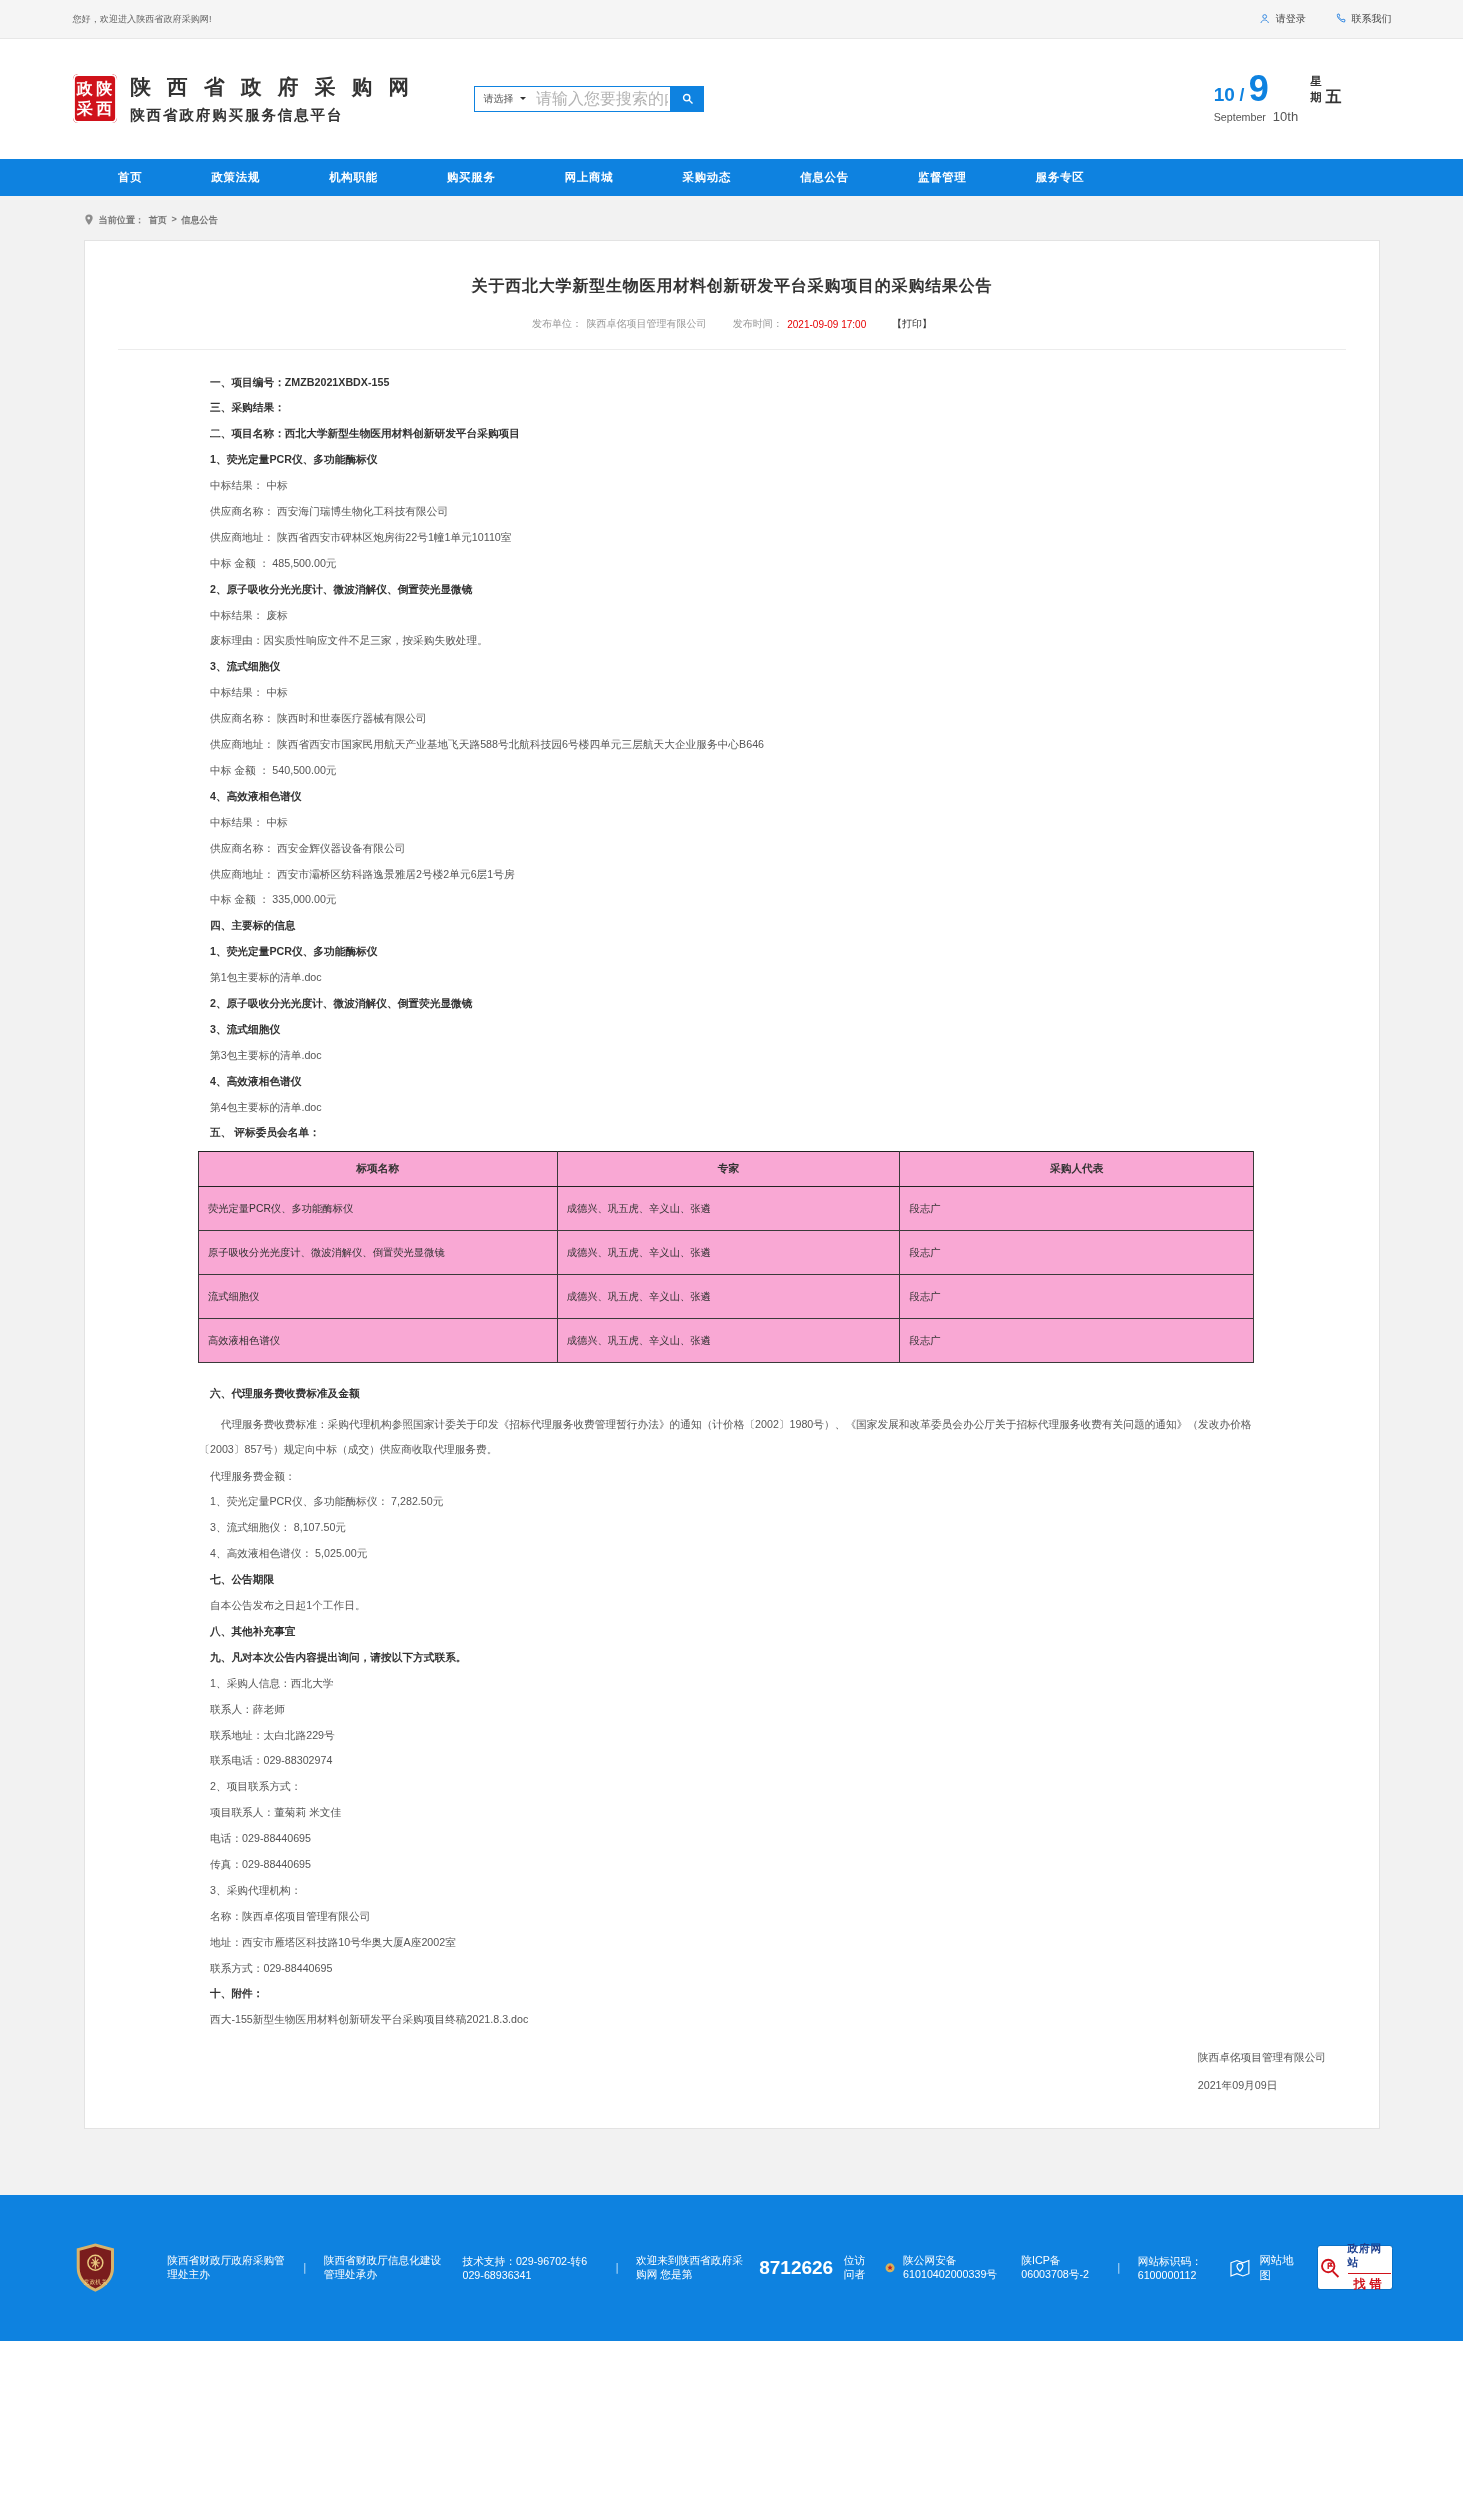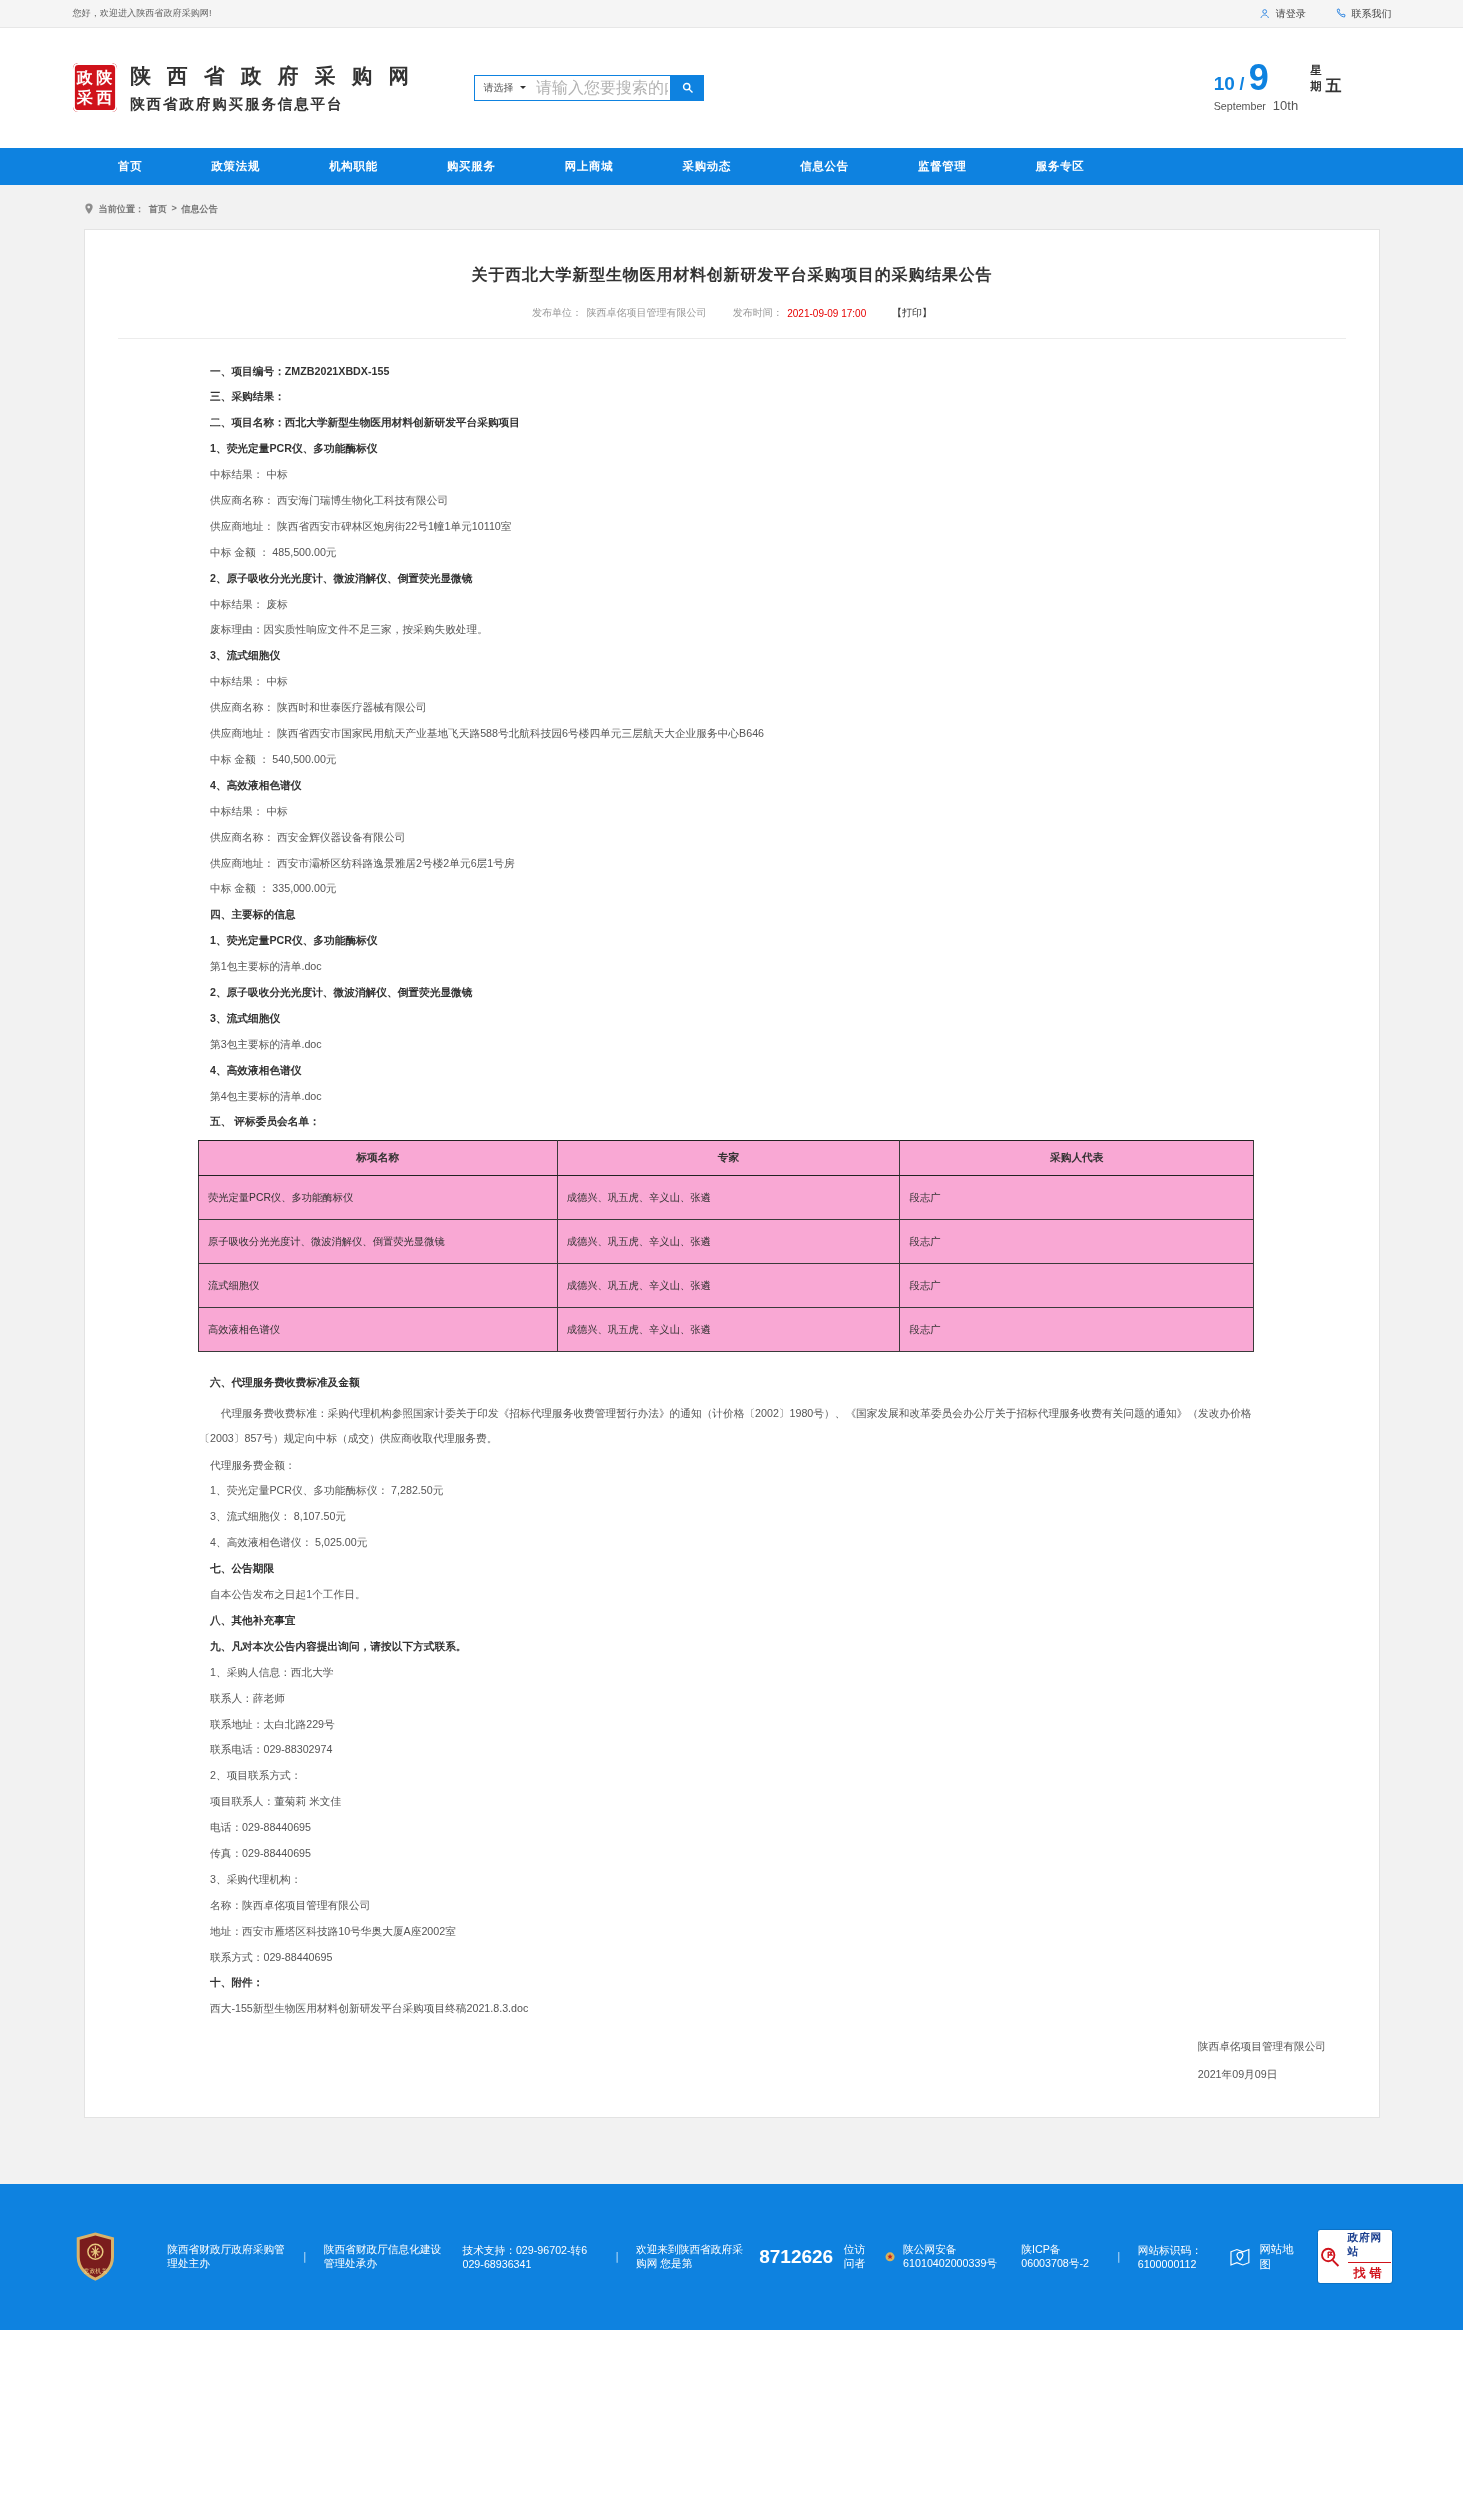--- a/index.html
+++ b/index.html
@@ -3,21 +3,21 @@
 <meta charset="utf-8">
 <style>
   * { box-sizing: border-box; }
   html,body { margin:0; padding:0; }
   body {
     width:1464px;
     font-family:"Liberation Sans","DejaVu Sans",sans-serif;
     background:#ffffff; color:#333;
   }
   
-  .topbar { height:28px; background:#f5f5f5; border-bottom:0.8px solid #e7e7e7; display:flex; align-items:center; }
+  .topbar { height:39px; background:#f5f5f5; border-bottom:0.8px solid #e7e7e7; display:flex; align-items:center; }
   .topbar-inner { width:1319px; margin:0 auto; display:flex; align-items:center; }
   .welcome { font-size:9.1px; color:#666; }
   .topbar-right { margin-left:auto; display:flex; gap:29px; align-items:center; }
   .toplink { display:flex; gap:5.3px; align-items:center; font-size:10px; color:#444; cursor:pointer; }
   
   .header { height:120px; background:#fff; display:flex; align-items:center; }
   .header-inner { width:1319px; margin:0 auto; display:flex; align-items:center; }
   .logo { display:flex; align-items:center; }
   .logo-seal {
     width:44px; height:49px; background:#d0121b; border-radius:5.3px;
@@ -73,21 +73,21 @@
   
   .footer { height:146px; background:#0e82e0; display:flex; align-items:center; color:#fff; }
   .footer-inner { width:1319px; margin:0 auto; display:flex; align-items:center; }
   .footer-text { margin-left:50px; display:flex; flex-direction:row; gap:12.2px; font-size:10.7px; }
   .f-row { display:flex; align-items:center; gap:7.6px; }
   .f-sep { margin:0 6.1px; opacity:.95; }
   .visitors { font-weight:bold; font-size:19px; margin:16px 3px; }
   .f-link { cursor:pointer; }
   .footer-right { margin-left:auto; display:flex; align-items:center; gap:23px; }
   .sitemap { display:flex; align-items:center; gap:7.6px; font-size:11.4px; cursor:pointer; }
-  .zc-badge { width:91px; height:53px; background:#fff; border-radius:2.3px; display:flex; align-items:center; justify-content:center; gap:6.1px; cursor:pointer; box-shadow:0 0 0 0.8px #0b6cbd; }
+  .zc-badge { width:91px; height:43px; background:#fff; border-radius:2.3px; display:flex; align-items:center; justify-content:center; gap:6.1px; cursor:pointer; box-shadow:0 0 0 0.8px #0b6cbd; }
   .zc-text { display:flex; flex-direction:column; align-items:center; gap:2.3px; }
   .zc-line1 { color:#1b3f8f; font-weight:bold; font-size:10.7px; letter-spacing:0.8px; }
   .zc-rule { width:43px; height:1.5px; background:#d0121b; }
   .zc-line2 { color:#d0121b; font-weight:bold; font-size:12.2px; letter-spacing:3.8px; }
 </style>
 </head>
 <body>
 
 <div class="topbar">
   <div class="topbar-inner">

